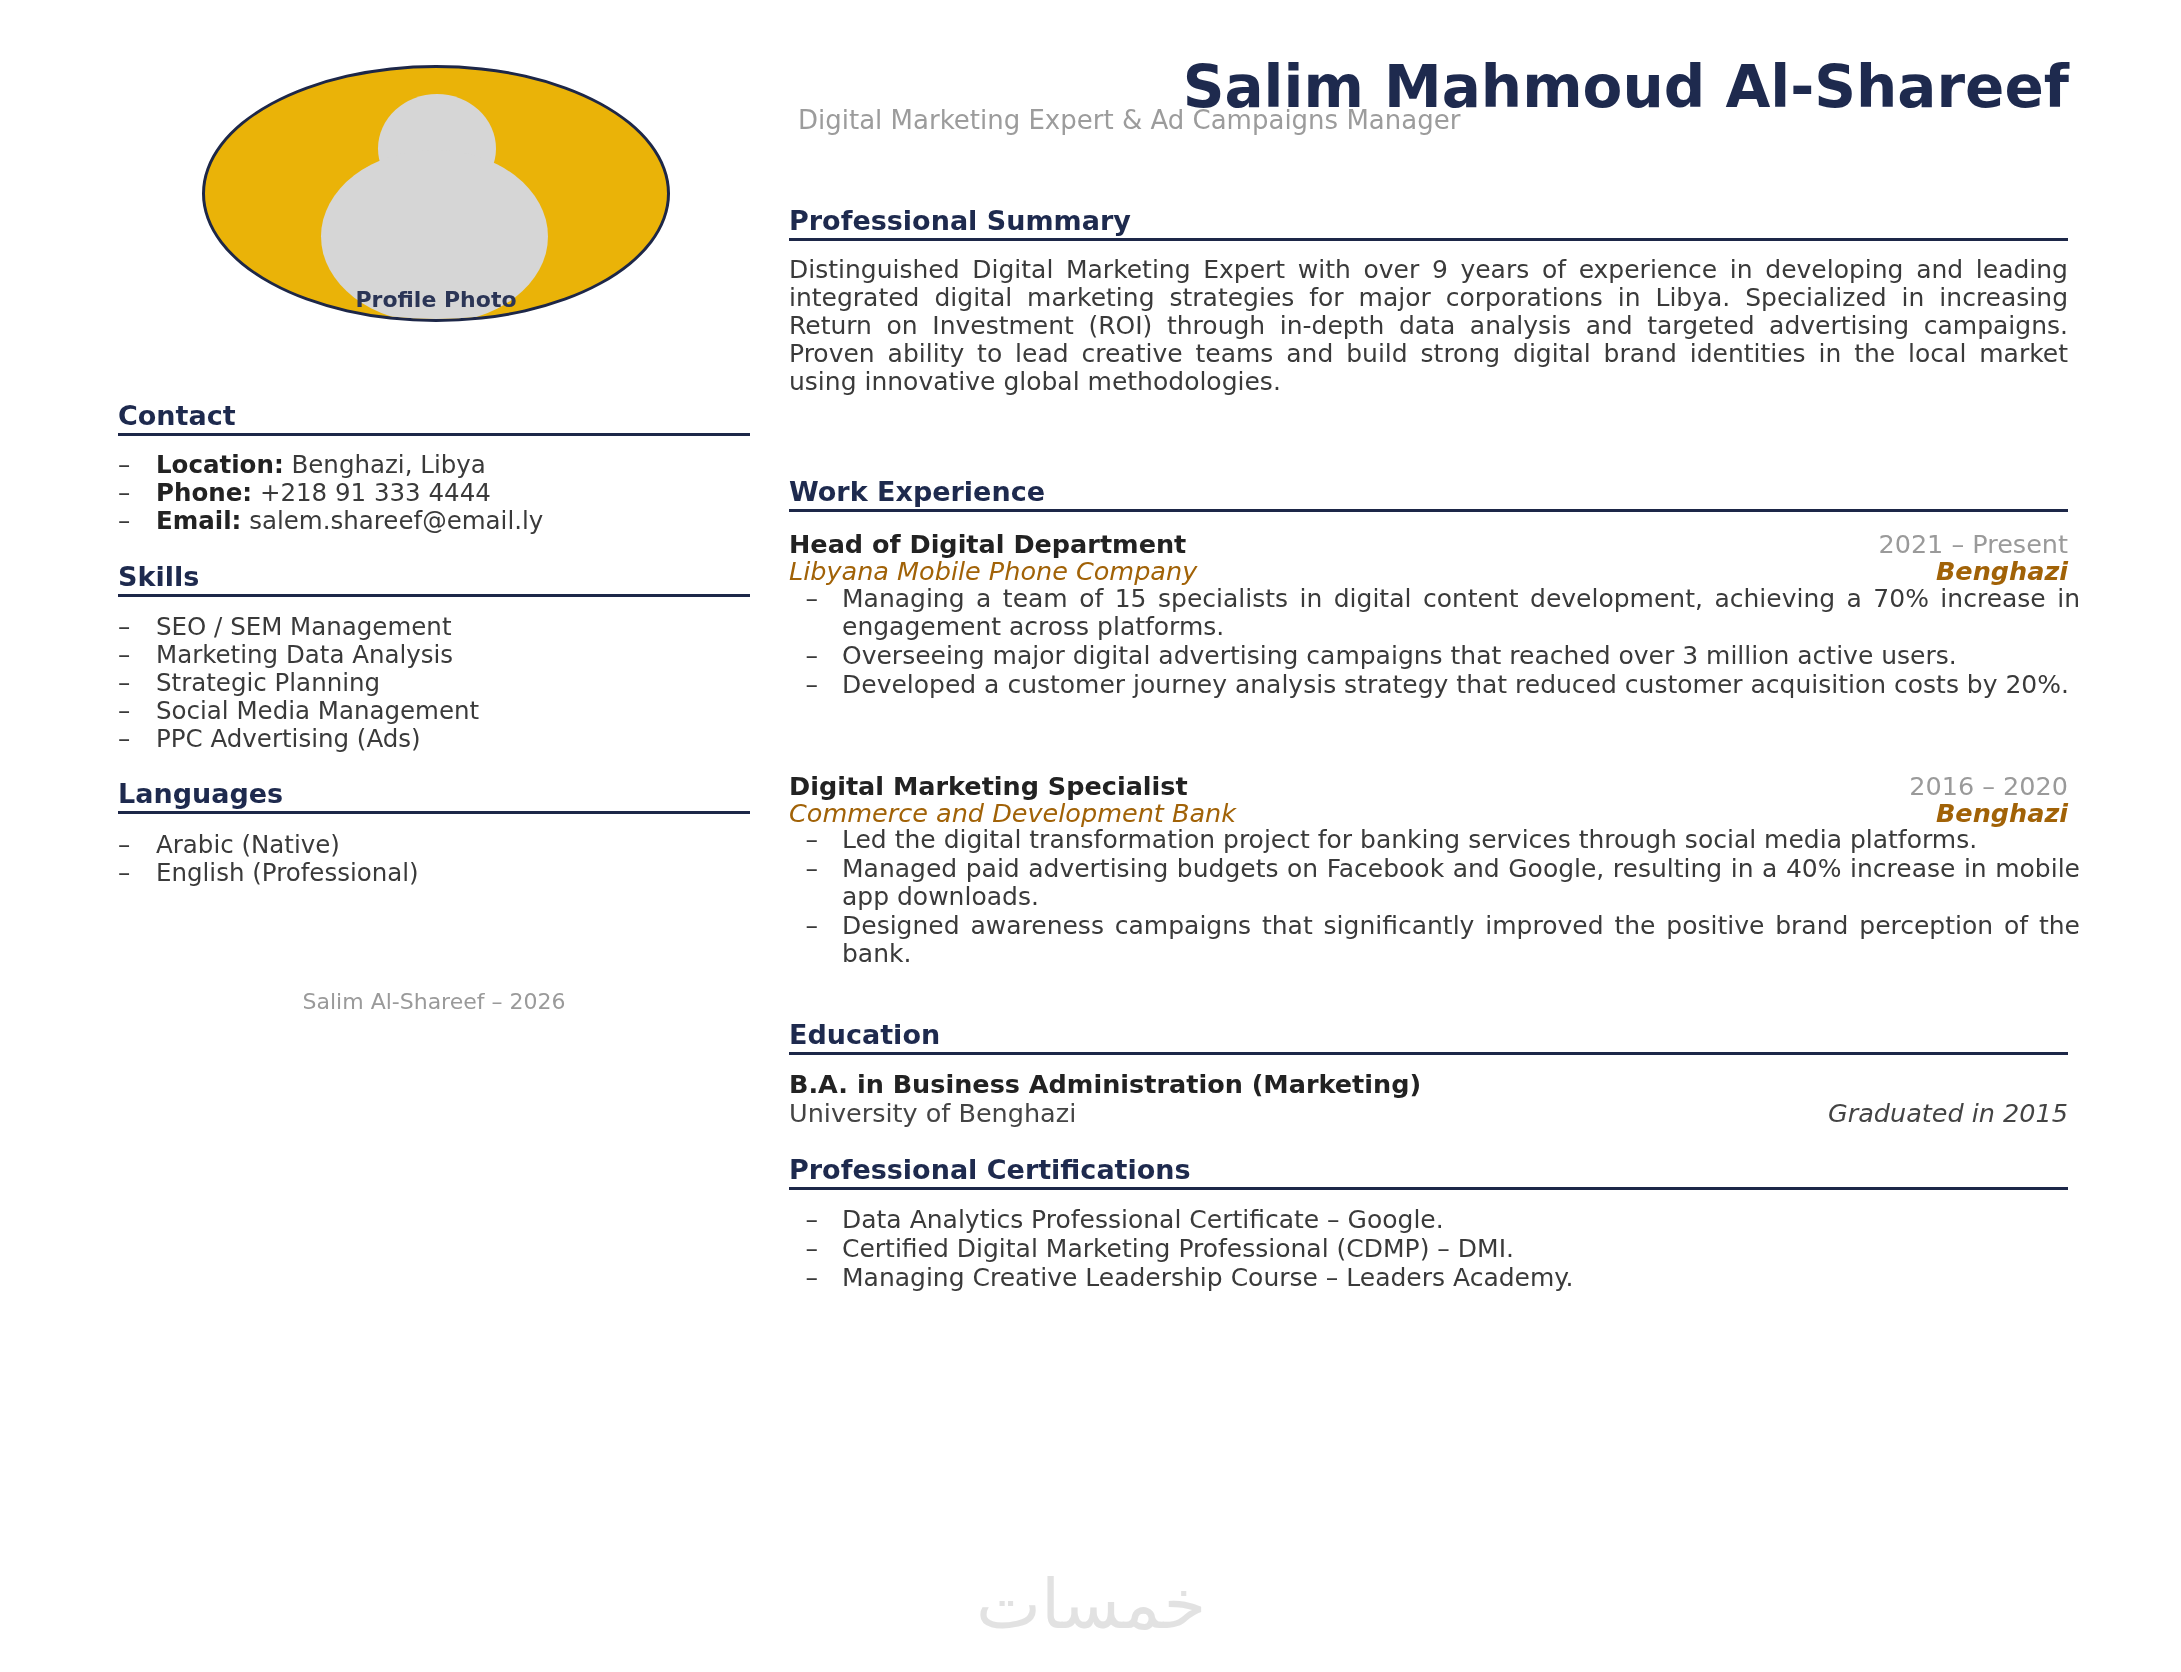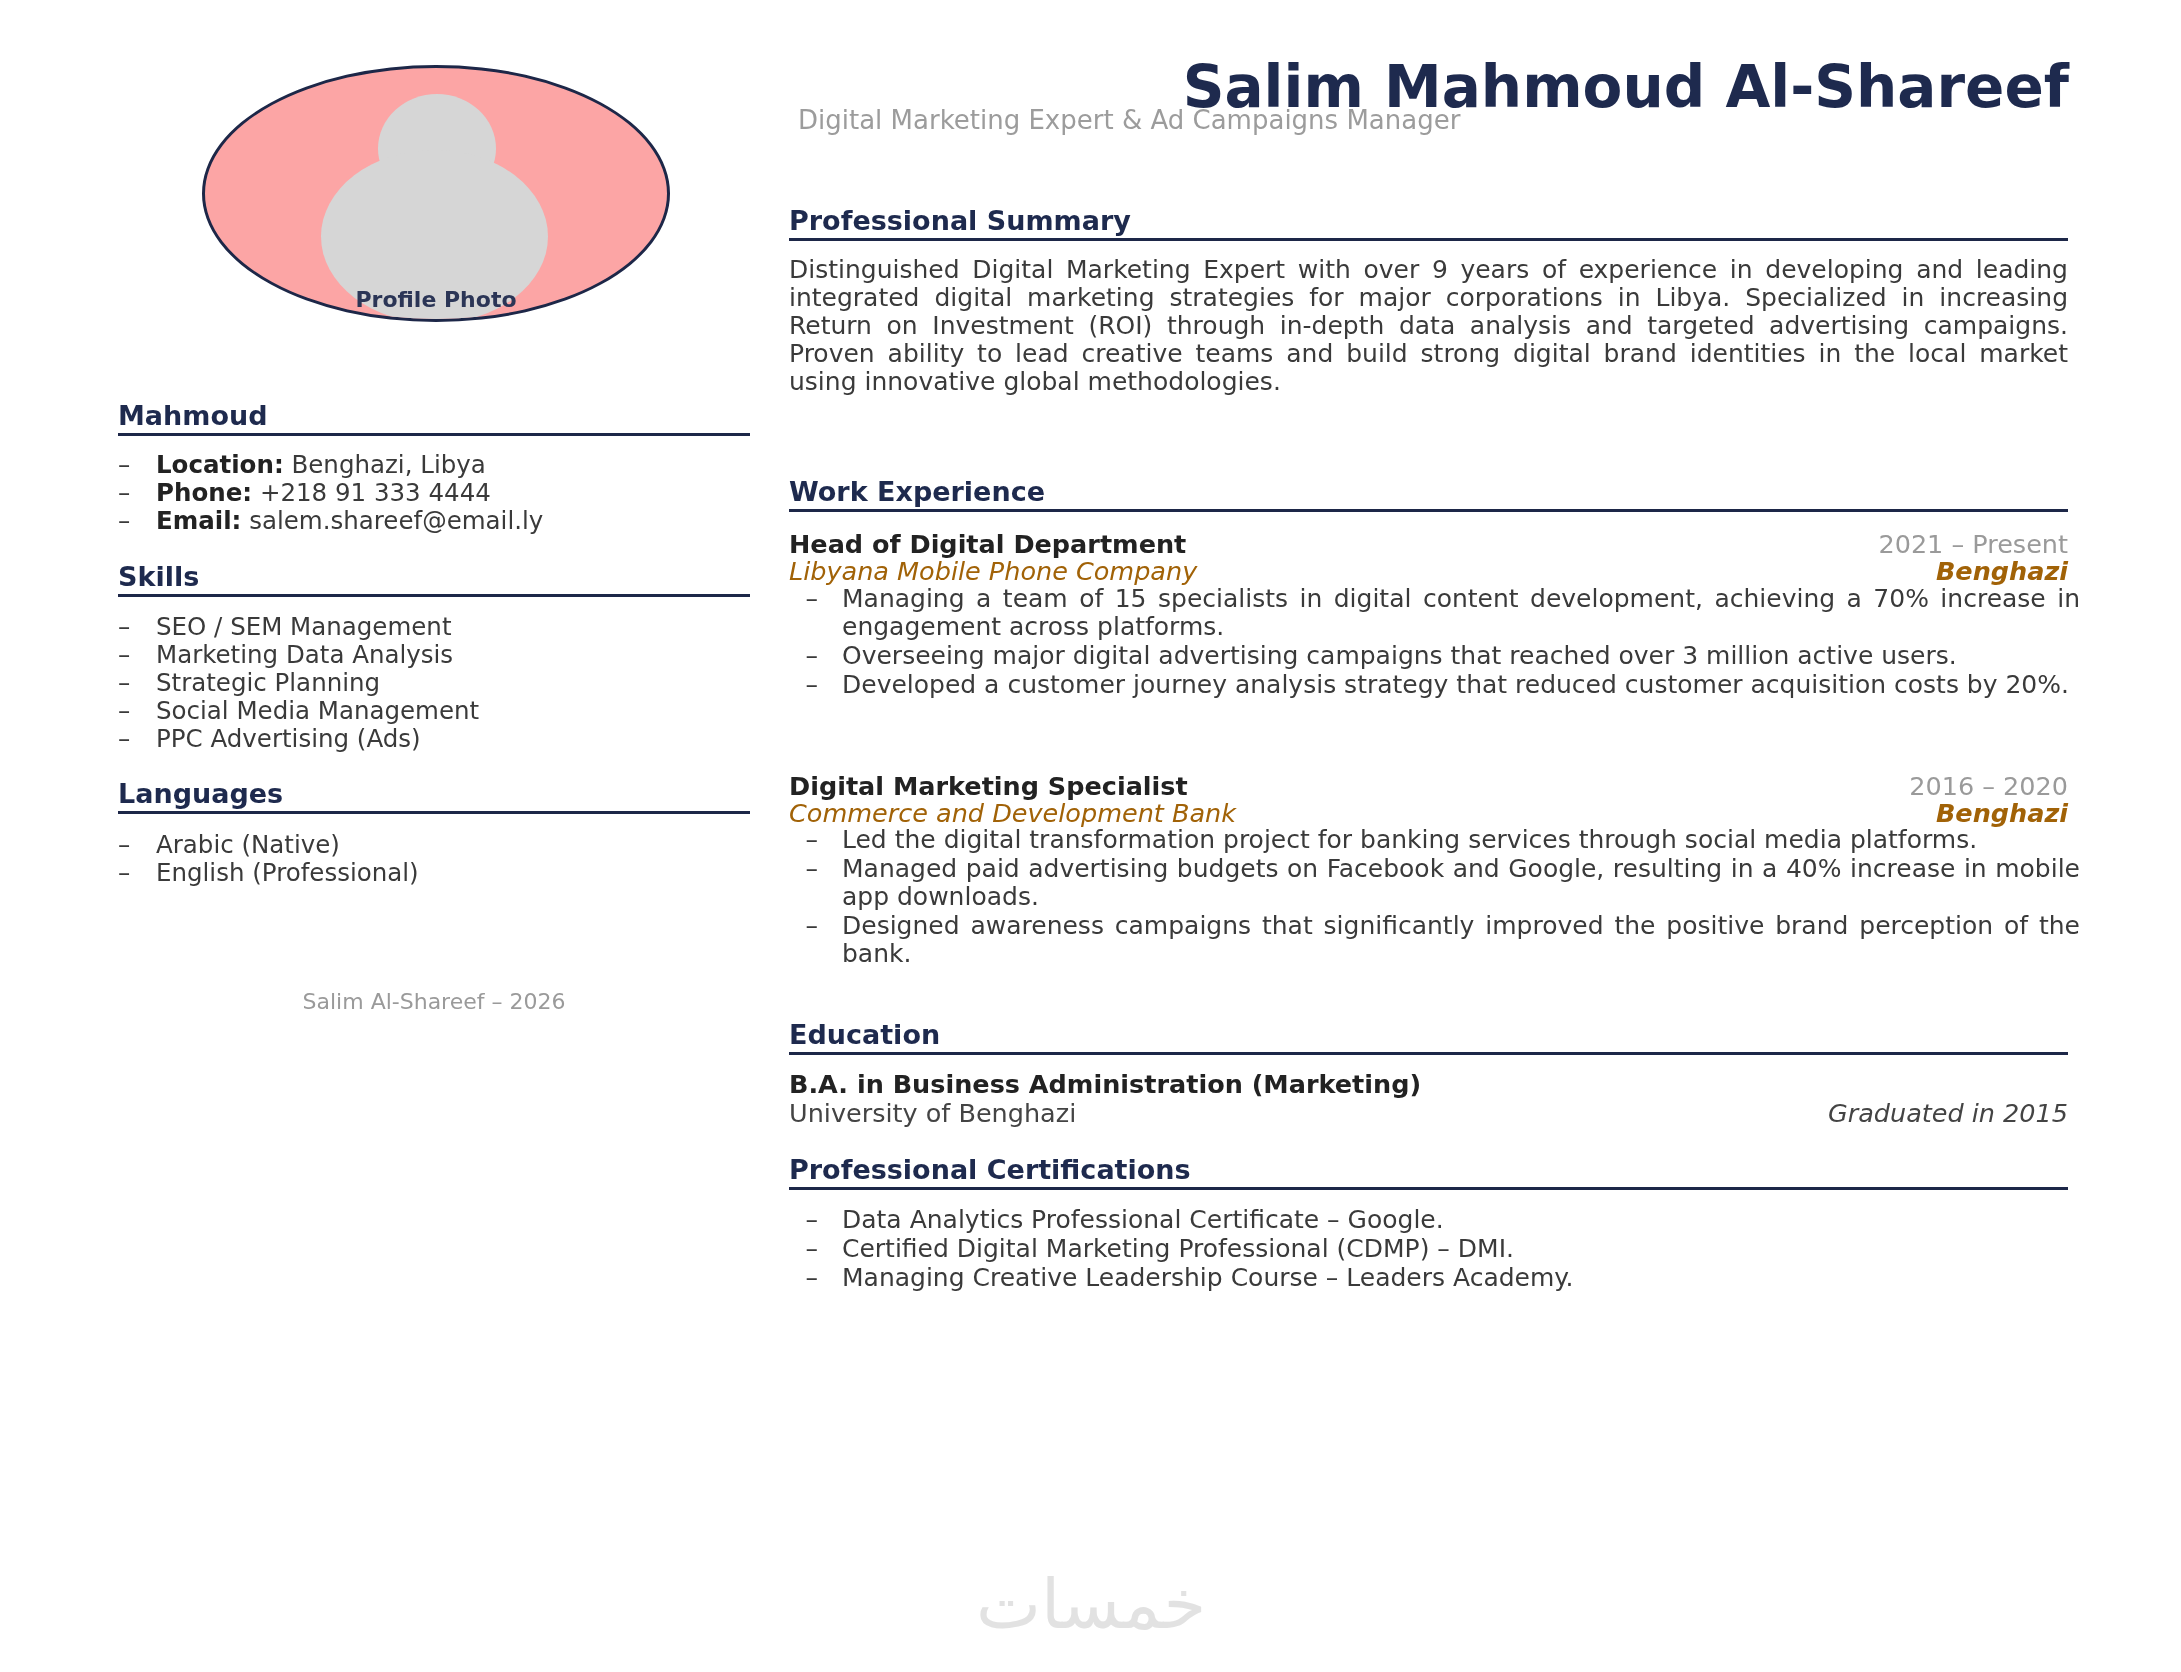--- a/index.html
+++ b/index.html
@@ -4,21 +4,21 @@
 <style>
   html, body { margin: 0; padding: 0; }
   body {
     width: 2182px; height: 1673px; background: #ffffff; position: relative; overflow: hidden;
     font-family: "DejaVu Sans", sans-serif; color: #333333;
   }
   .abs { position: absolute; }
   
   .photo {
     left: 202px; top: 65px; width: 462px; height: 251px; border: 3.6px solid #1d2748;
-    border-radius: 50%; background: #fca5a5; overflow: hidden;
+    border-radius: 50%; background: #eab308; overflow: hidden;
   }
   .photo .head { position: absolute; left: 173px; top: 25.5px; width: 118px; height: 109px; border-radius: 50%; background: #d6d6d6; }
   .photo .body { position: absolute; left: 116px; top: 82px; width: 227px; height: 173px; border-radius: 50%; background: #d6d6d6; }
   .photo .label { position: absolute; left: 0; right: 0; bottom: 7.3px; text-align: center; font-weight: bold; font-size: 22px; color: #2b3556; }
 
   .side-h { left: 118px; width: 632px; font-size: 27px; font-weight: bold; color: #1e2a4e; border-bottom: 3.6px solid #1d2748; padding-bottom: 1.8px; }
   .side-list { left: 118px; width: 636px; font-size: 24.5px; line-height: 28px; color: #3a3a3a; margin: 0; padding: 0; list-style: none; }
   .side-list li { position: relative; padding-left: 38px; white-space: nowrap; }
   .side-list li::before { content: "–"; position: absolute; left: 0; }
   .side-list b { color: #222; }
@@ -45,21 +45,21 @@
 </style>
 </head>
 <body>
 
 <div class="abs photo">
   <div class="head"></div>
   <div class="body"></div>
   <div class="label">Profile Photo</div>
 </div>
 
-<div class="abs side-h" style="top:400px;">Mahmoud</div>
+<div class="abs side-h" style="top:400px;">Contact</div>
 <ul class="abs side-list" style="top:451px;">
   <li><b>Location:</b> <span>Benghazi, Libya</span></li>
   <li><b>Phone:</b> <span>+218 91 333 4444</span></li>
   <li><b>Email:</b> <span>salem.shareef@email.ly</span></li>
 </ul>
 
 <div class="abs side-h" style="top:561px;">Skills</div>
 <ul class="abs side-list" style="top:613px;">
   <li>SEO / SEM Management</li>
   <li>Marketing Data Analysis</li>

